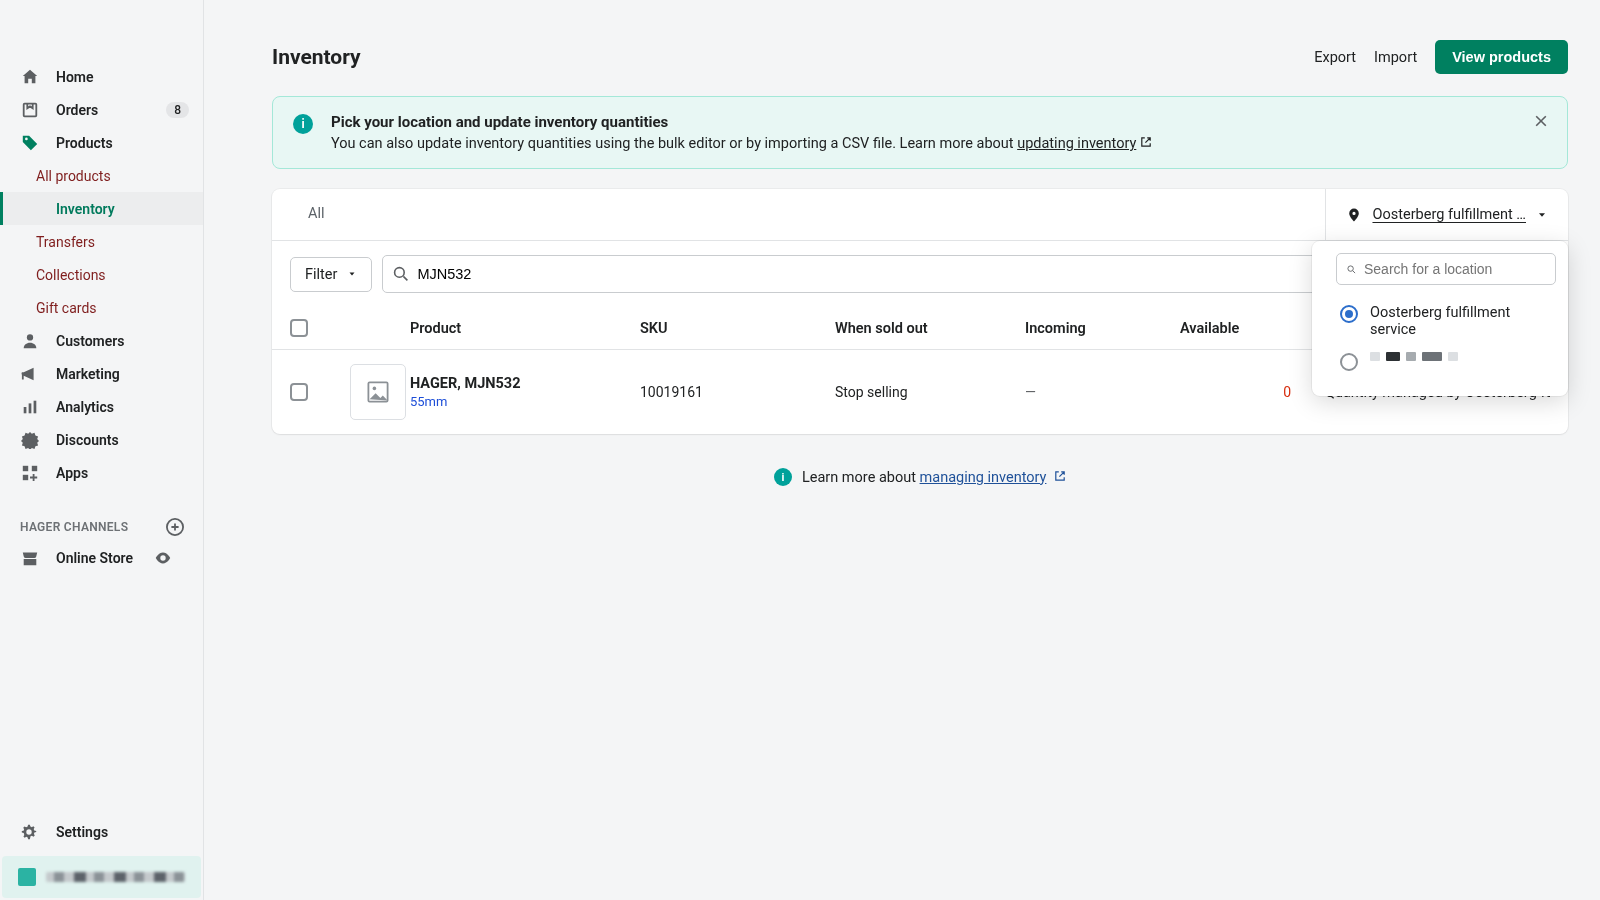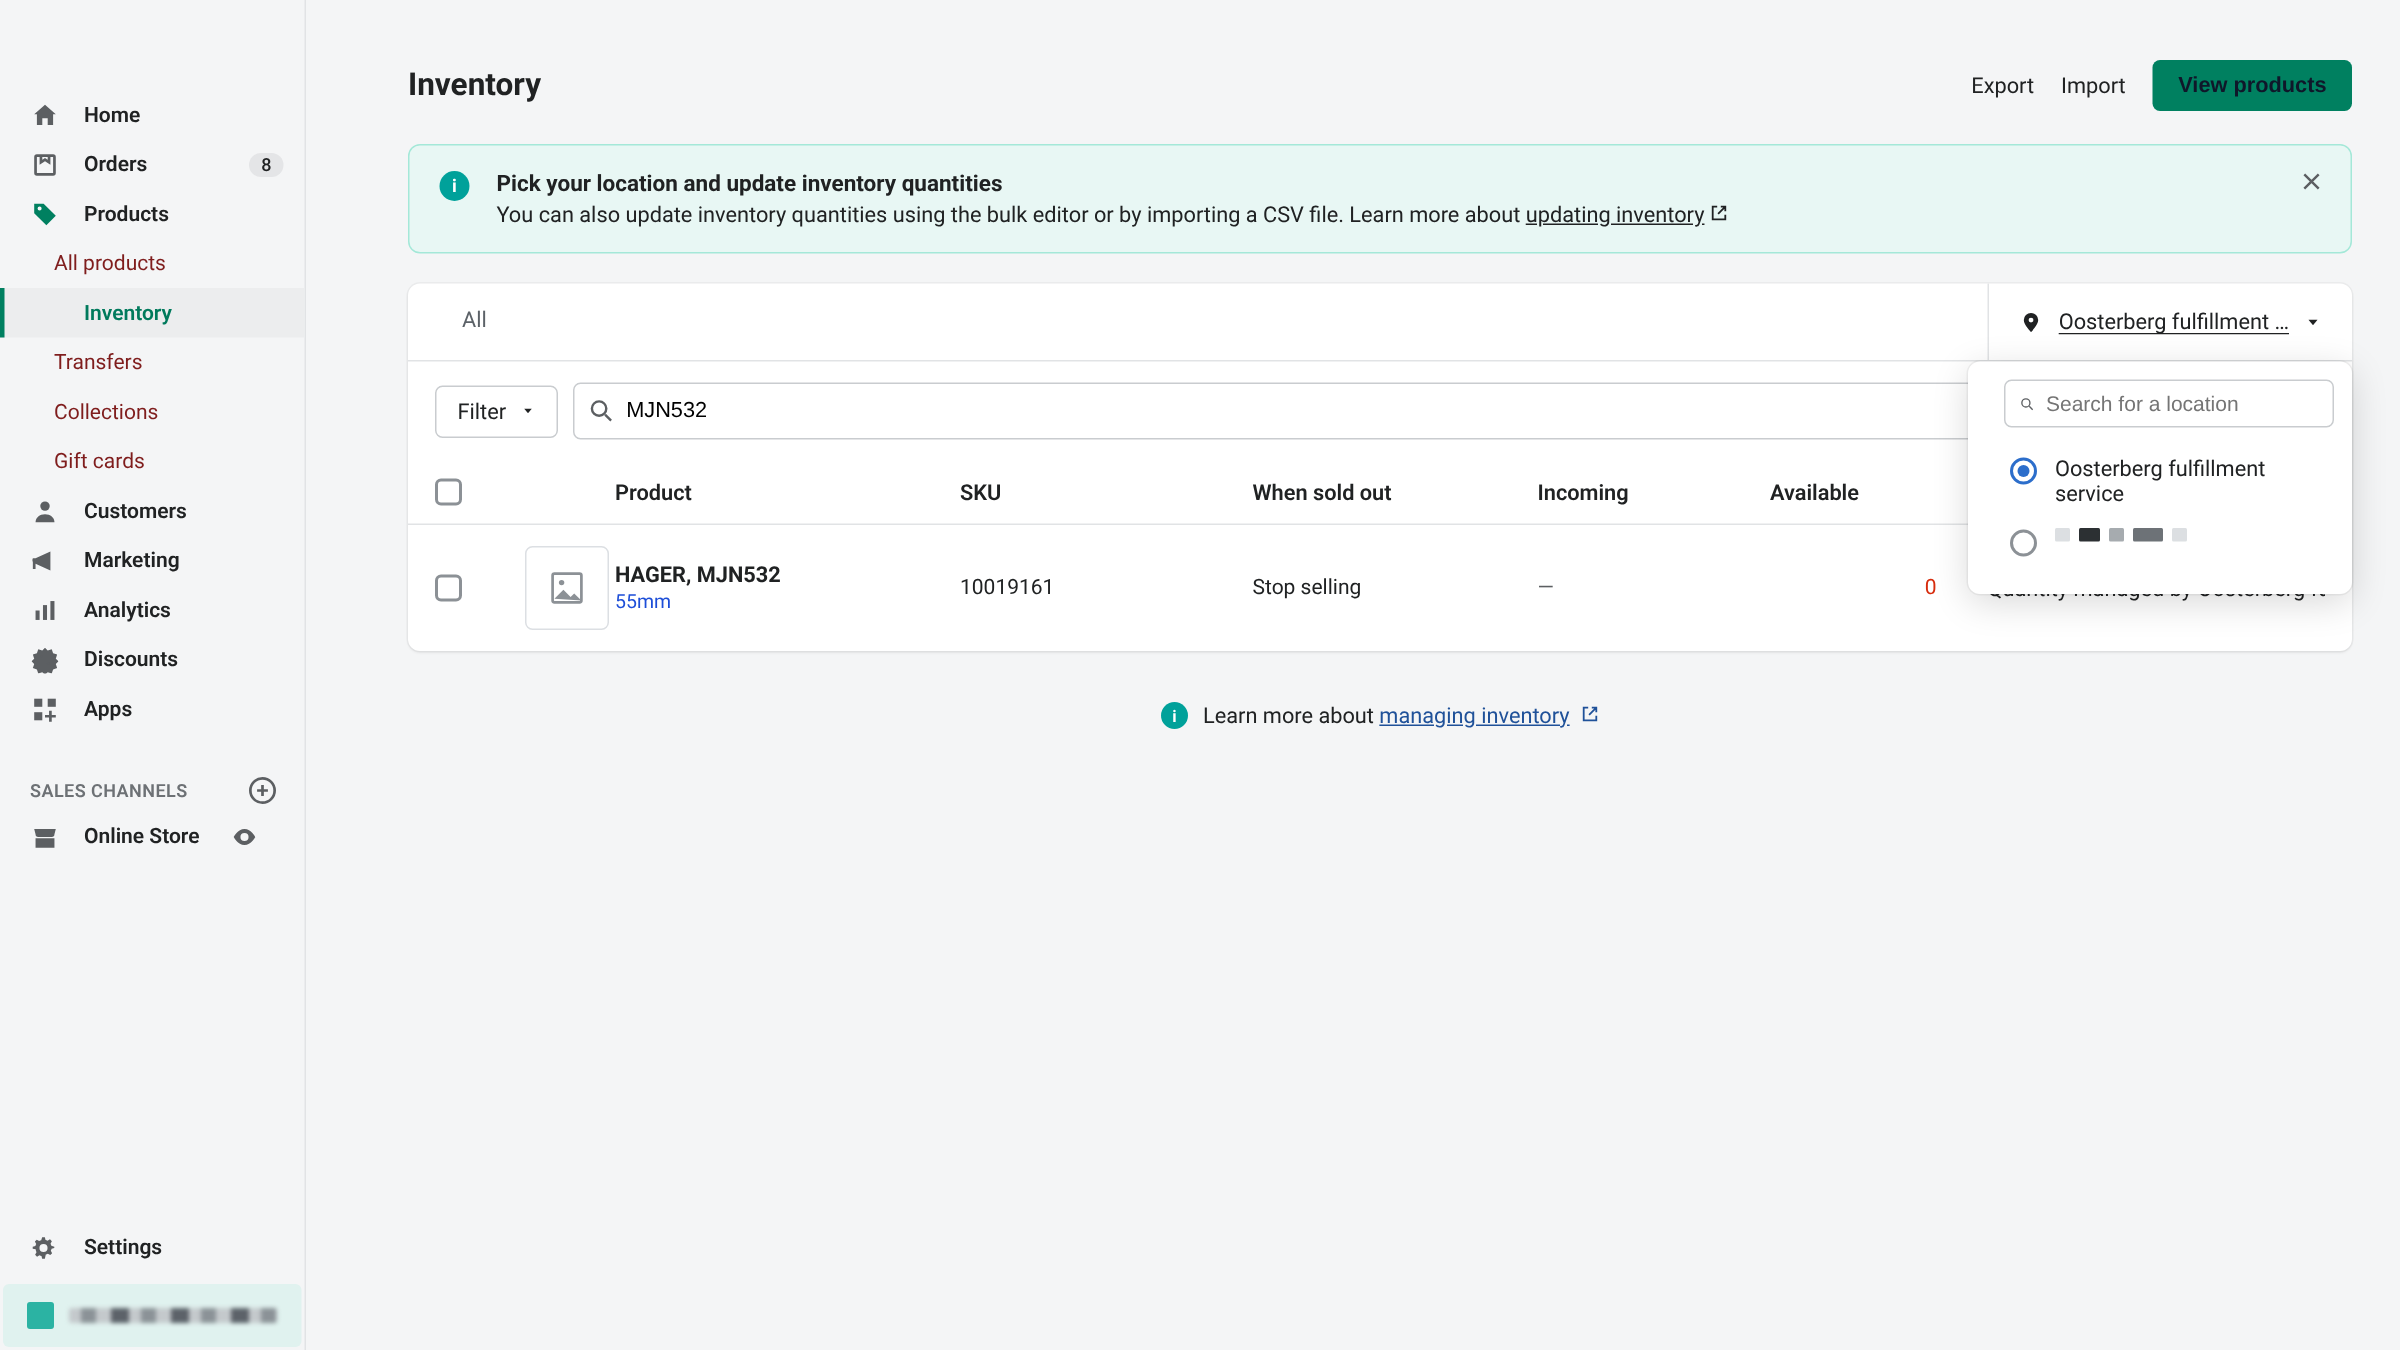--- a/index.html
+++ b/index.html
@@ -138,21 +138,21 @@
   .page-title {
     font-size: 21px;
     font-weight: 700;
   }
   .header-actions {
     display: flex; gap: 18px; align-items:center;
   }
   .link-btn { font-size: 14.5px; color: #202223; cursor:pointer; }
   .primary-btn {
     background: #008060;
-    color: #0f172a;
+    color: #ffffff;
     font-weight: 600;
     font-size: 14.5px;
     border: none;
     border-radius: 5px;
     padding: 9px 17px;
     cursor: pointer;
   }
 
   
   .banner {
@@ -395,21 +395,21 @@
           <rect x="2" y="2" width="6" height="6"></rect>
           <rect x="12" y="2" width="6" height="6"></rect>
           <rect x="2" y="12" width="6" height="6"></rect>
           <path d="M15 11v3h3v2h-3v3h-2v-3h-3v-2h3v-3h2z"></path>
         </svg>
       </span>
     <span class="label">Apps</span>
   </div>
 
   <div class="section-heading">
-    <span>SALES CHANNELS</span>
+    <span>HAGER CHANNELS</span>
     <span class="plus">
       <svg width="18" height="18" viewBox="0 0 20 20" fill="currentColor">
           <circle cx="10" cy="10" r="9" fill="none" stroke="currentColor" stroke-width="2"></circle>
           <path d="M10 6v8M6 10h8" stroke="currentColor" stroke-width="2"></path>
         </svg>
     </span>
   </div>
   <div class="nav-item">
     <span class="icon">
         <svg width="18" height="18" viewBox="0 0 20 20" fill="currentColor">

